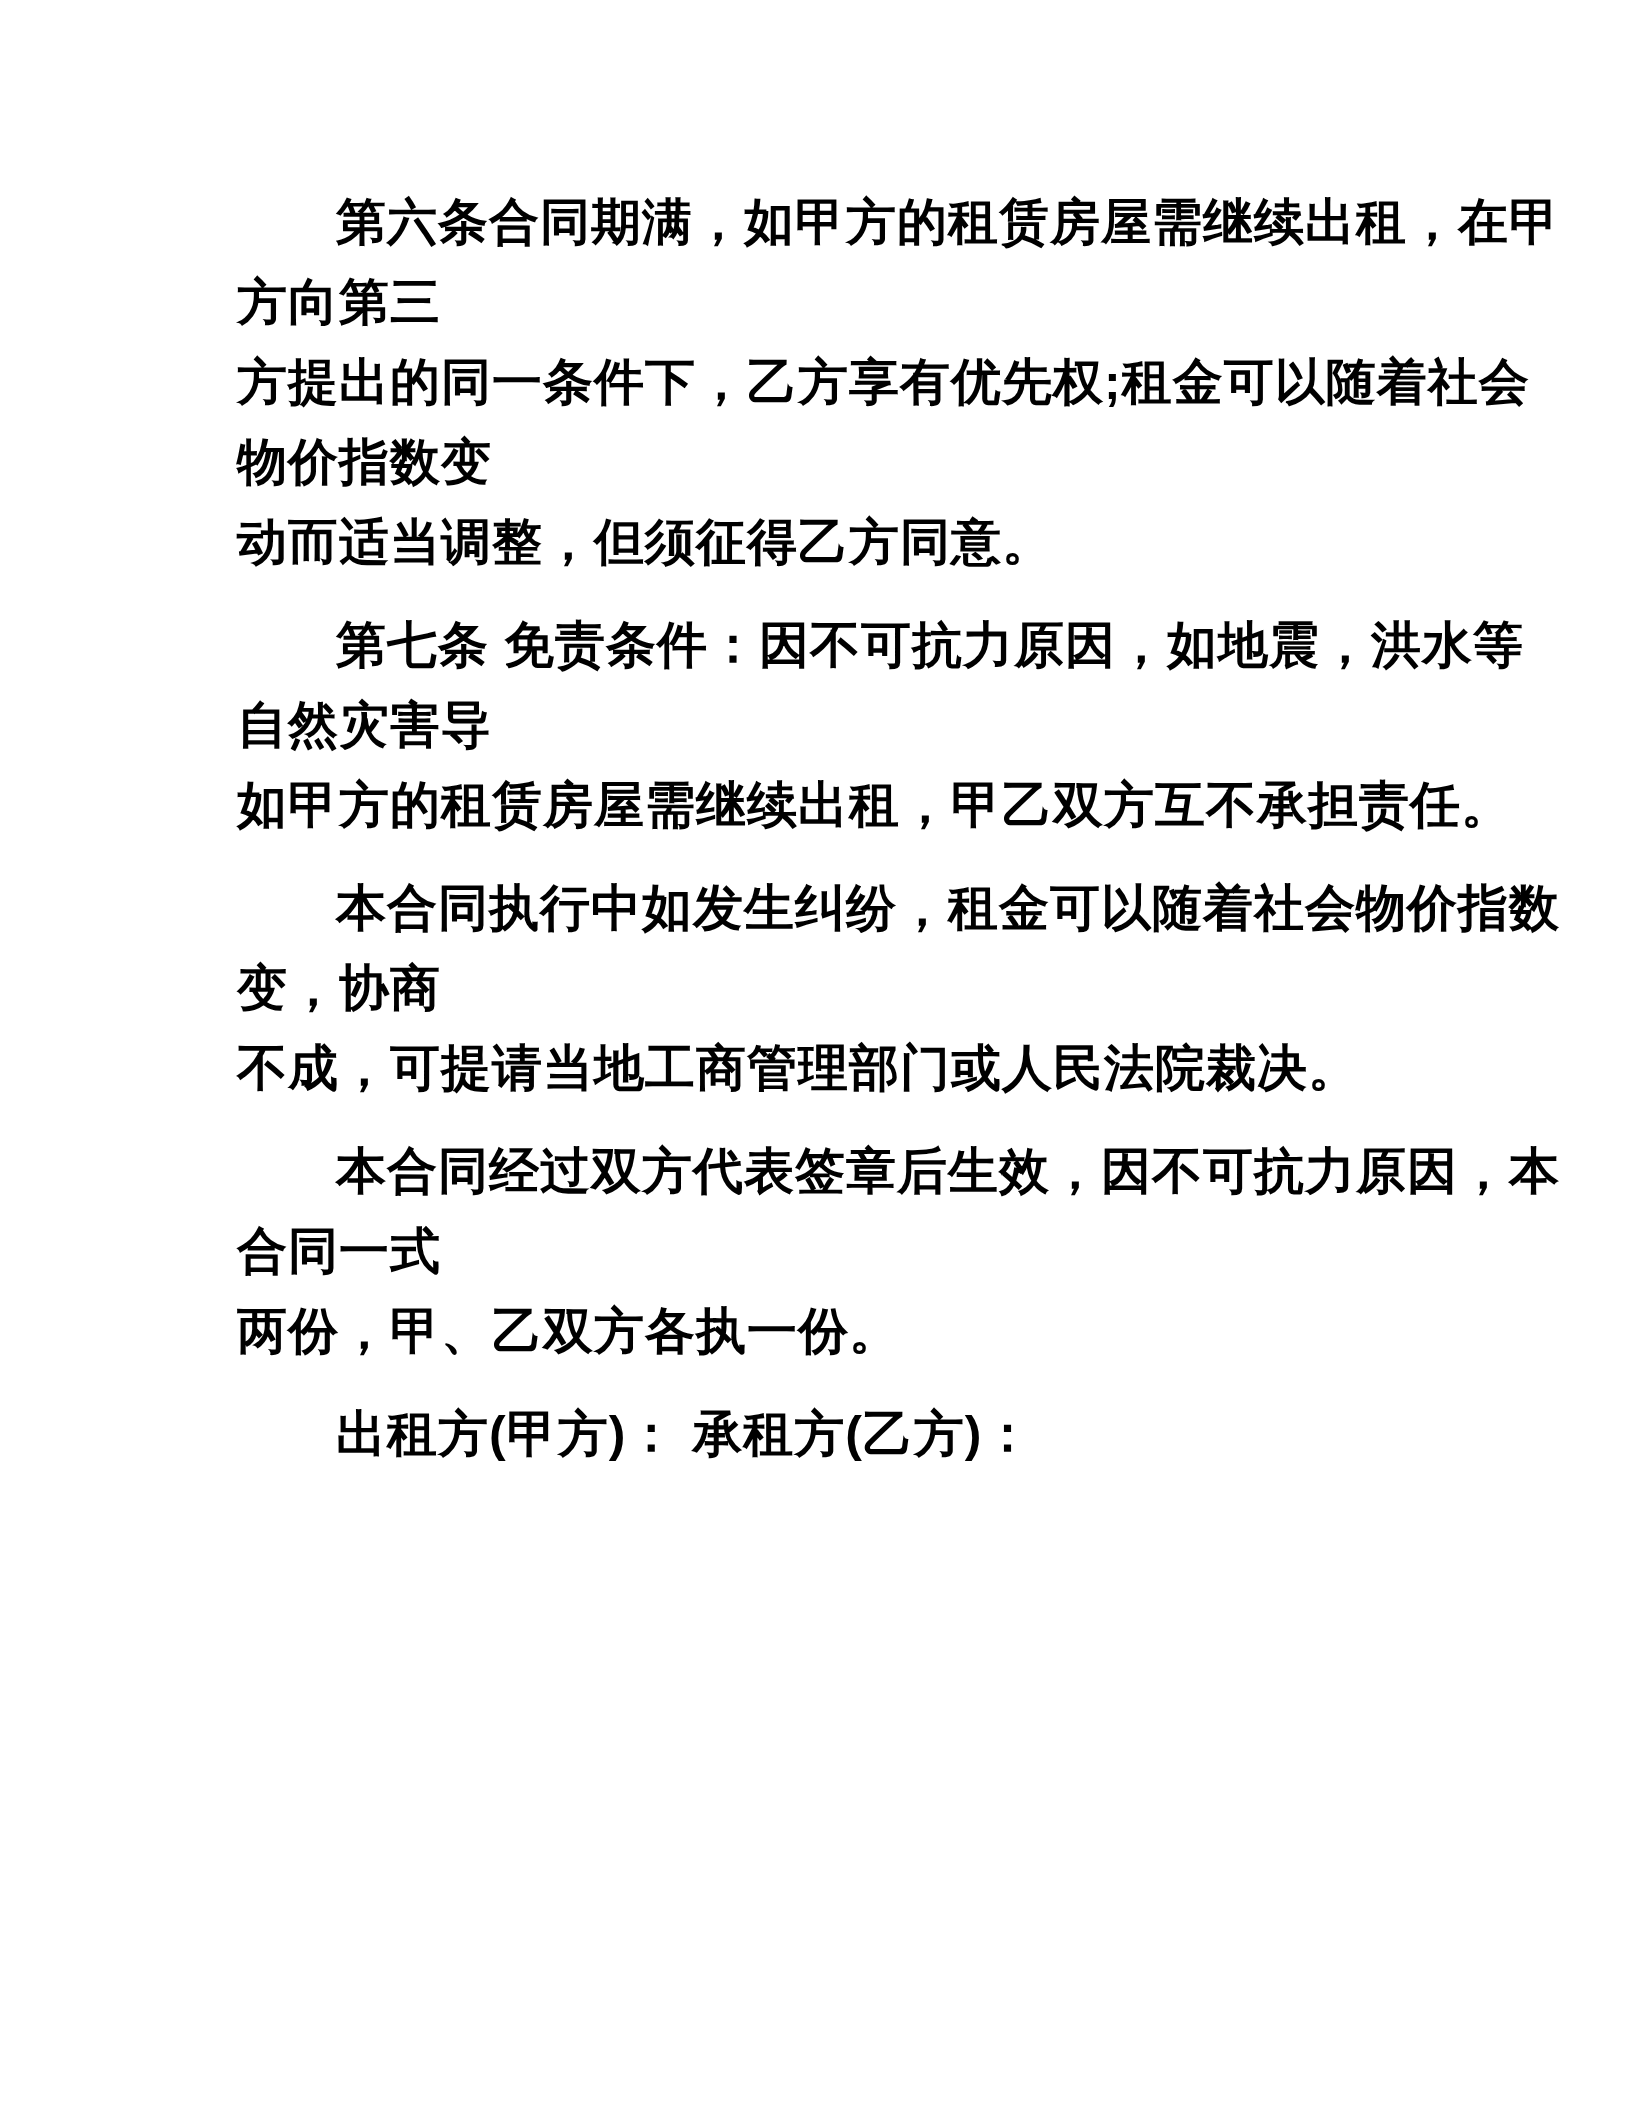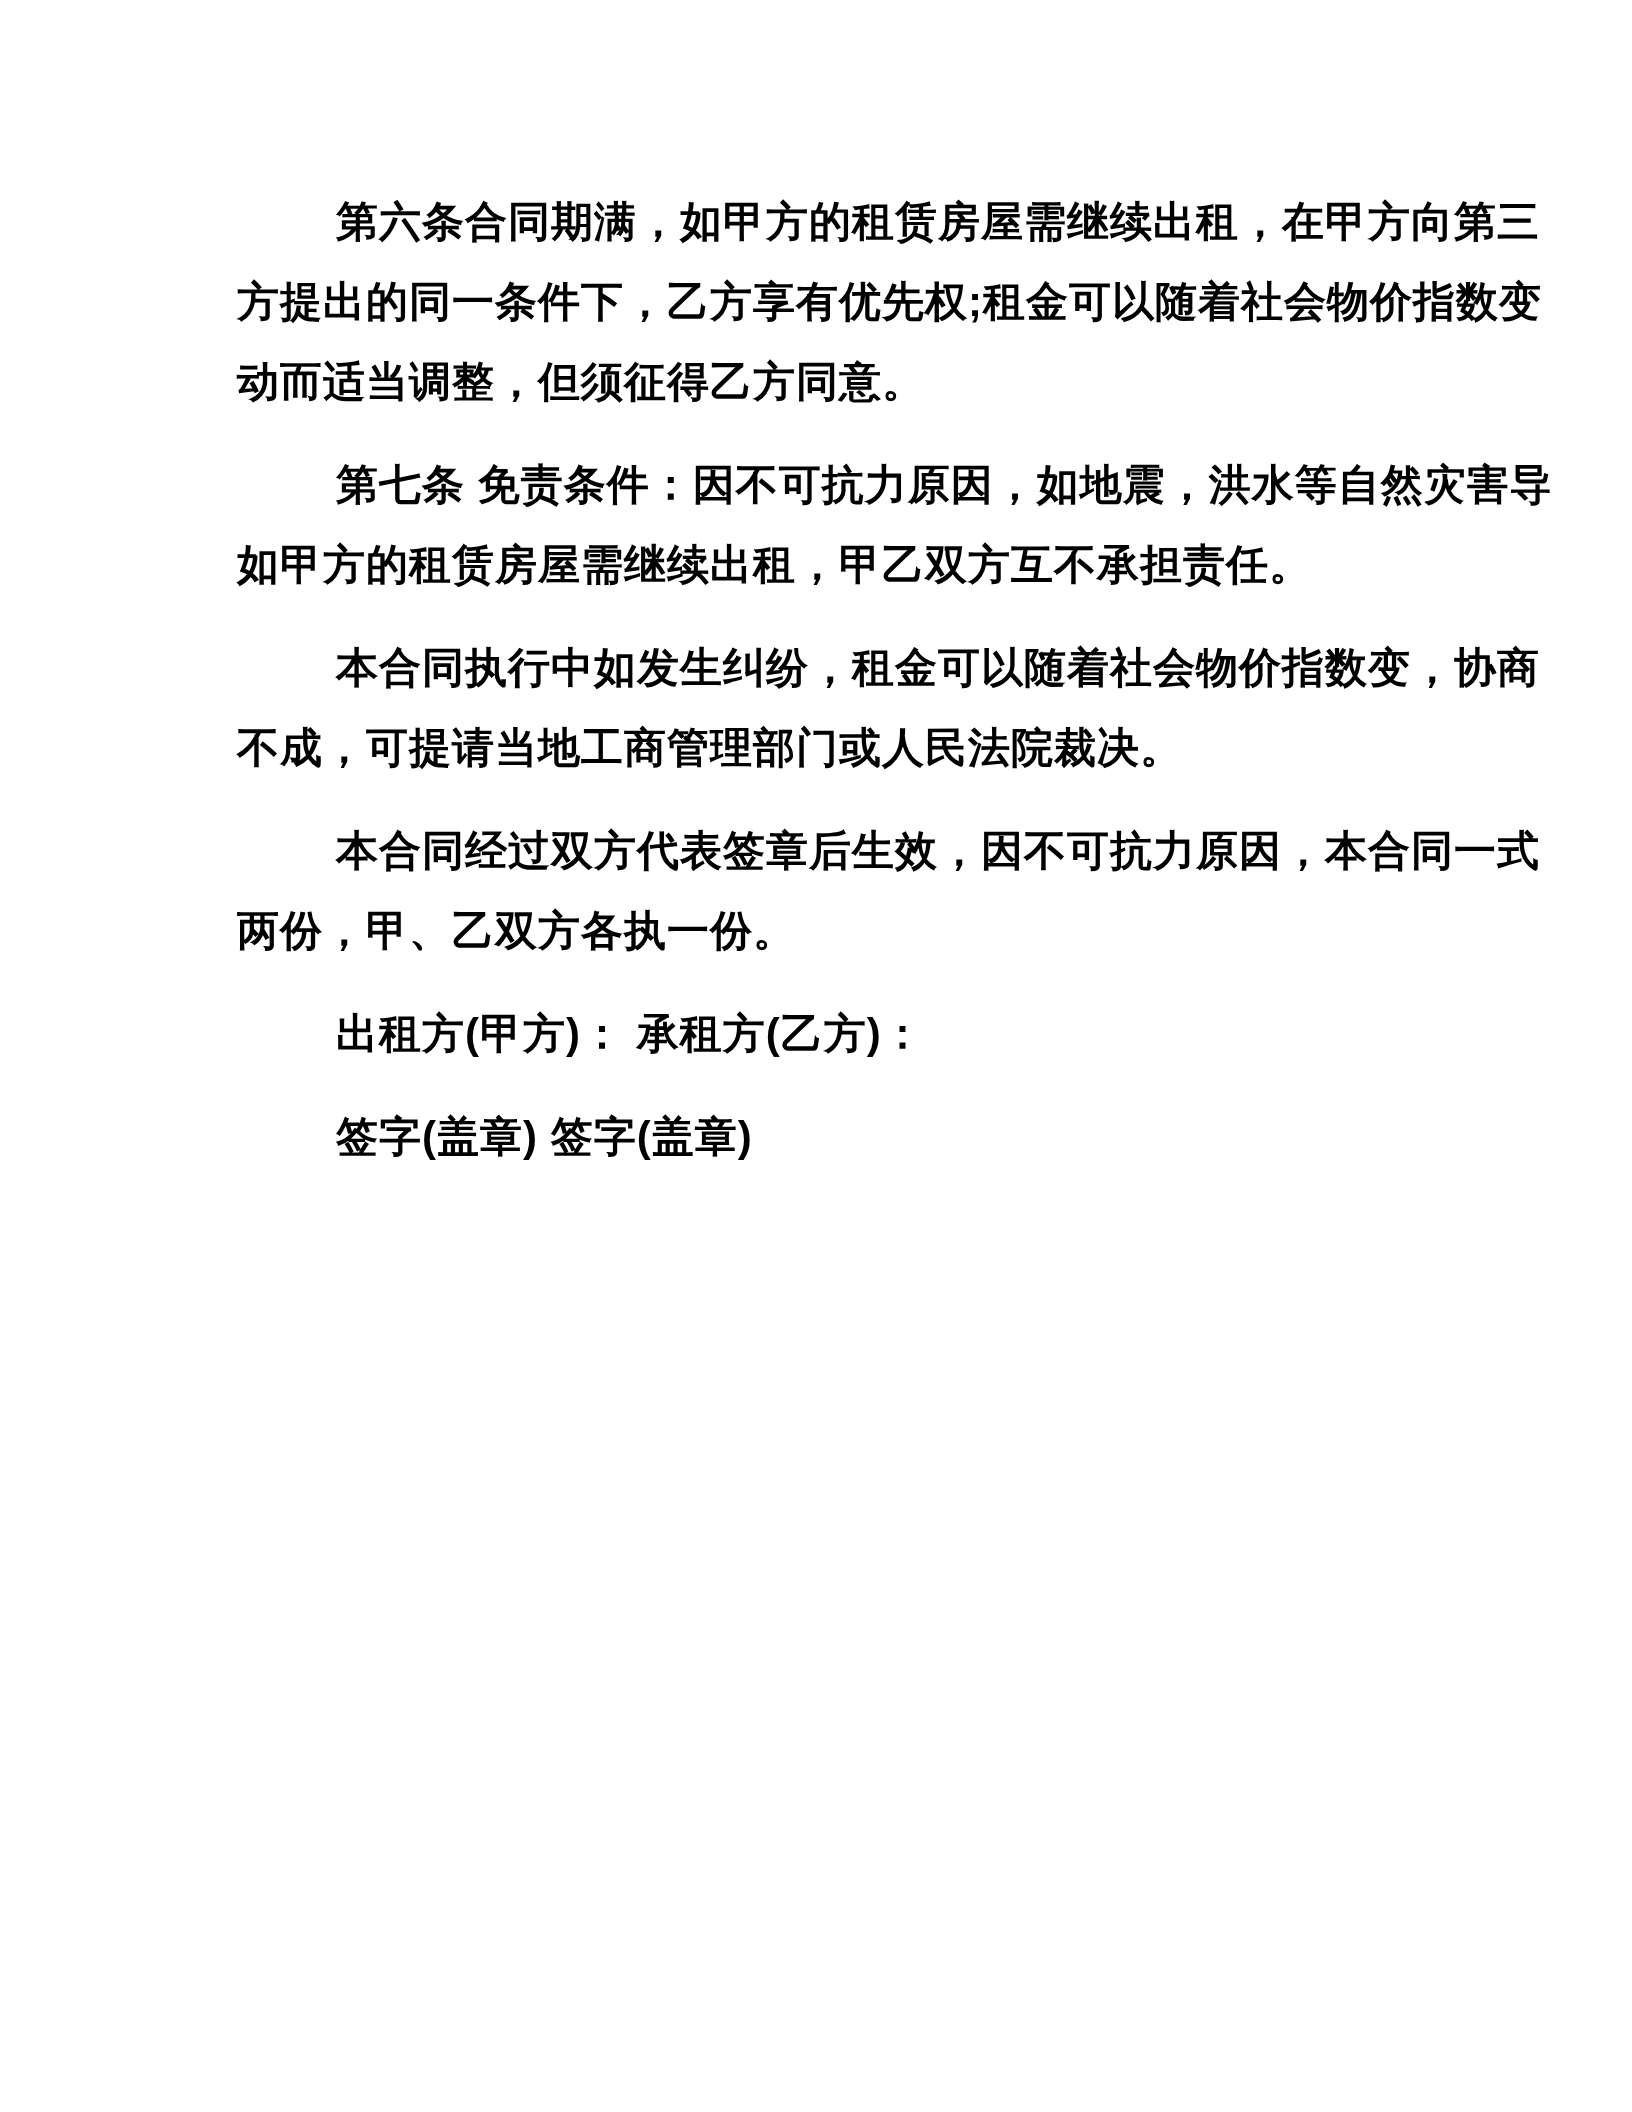--- a/index.html
+++ b/index.html
@@ -16,21 +16,21 @@
     font-family: "Liberation Sans", "DejaVu Sans", sans-serif;
   }
   .doc-body {
     position: absolute;
     top: 0;
     left: 0;
     box-sizing: border-box;
     width: 1632px;
     padding: 182px 60px 0 237px;
     color: #000000;
-    font-size: 42px;
+    font-size: 50px;
     font-weight: 700;
     letter-spacing: 1px;
   }
   .para {
     margin: 0 0 23px 0;
     line-height: 80px;
     white-space: pre-line;       
     text-indent: 99px;           
     text-align: left;
   }
@@ -43,15 +43,14 @@
     <p class="para">第六条合同期满，如甲方的租赁房屋需继续出租，在甲方向第三
 方提出的同一条件下，乙方享有优先权;租金可以随着社会物价指数变
 动而适当调整，但须征得乙方同意。</p>
     <p class="para">第七条 免责条件：因不可抗力原因，如地震，洪水等自然灾害导
 如甲方的租赁房屋需继续出租，甲乙双方互不承担责任。</p>
     <p class="para">本合同执行中如发生纠纷，租金可以随着社会物价指数变，协商
 不成，可提请当地工商管理部门或人民法院裁决。</p>
     <p class="para">本合同经过双方代表签章后生效，因不可抗力原因，本合同一式
 两份，甲、乙双方各执一份。</p>
     <p class="para">出租方(甲方)： 承租方(乙方)：</p>
-    <p class="para">签字(盖章) 签字(盖章)</p>
   </div>
 </div>
 
 </body></html>

